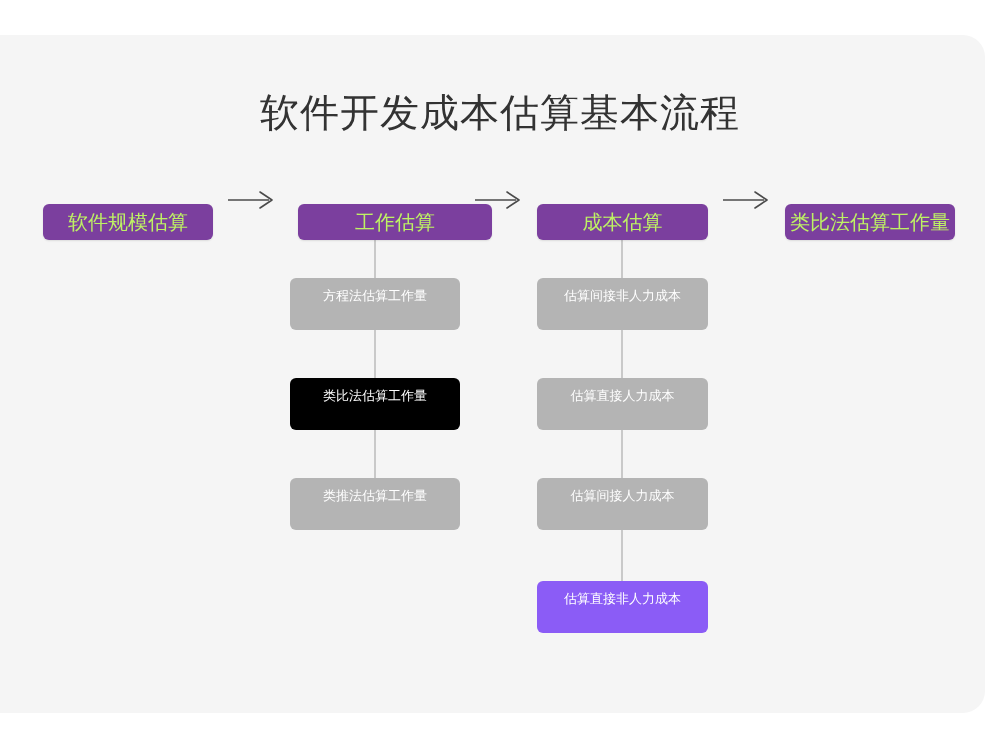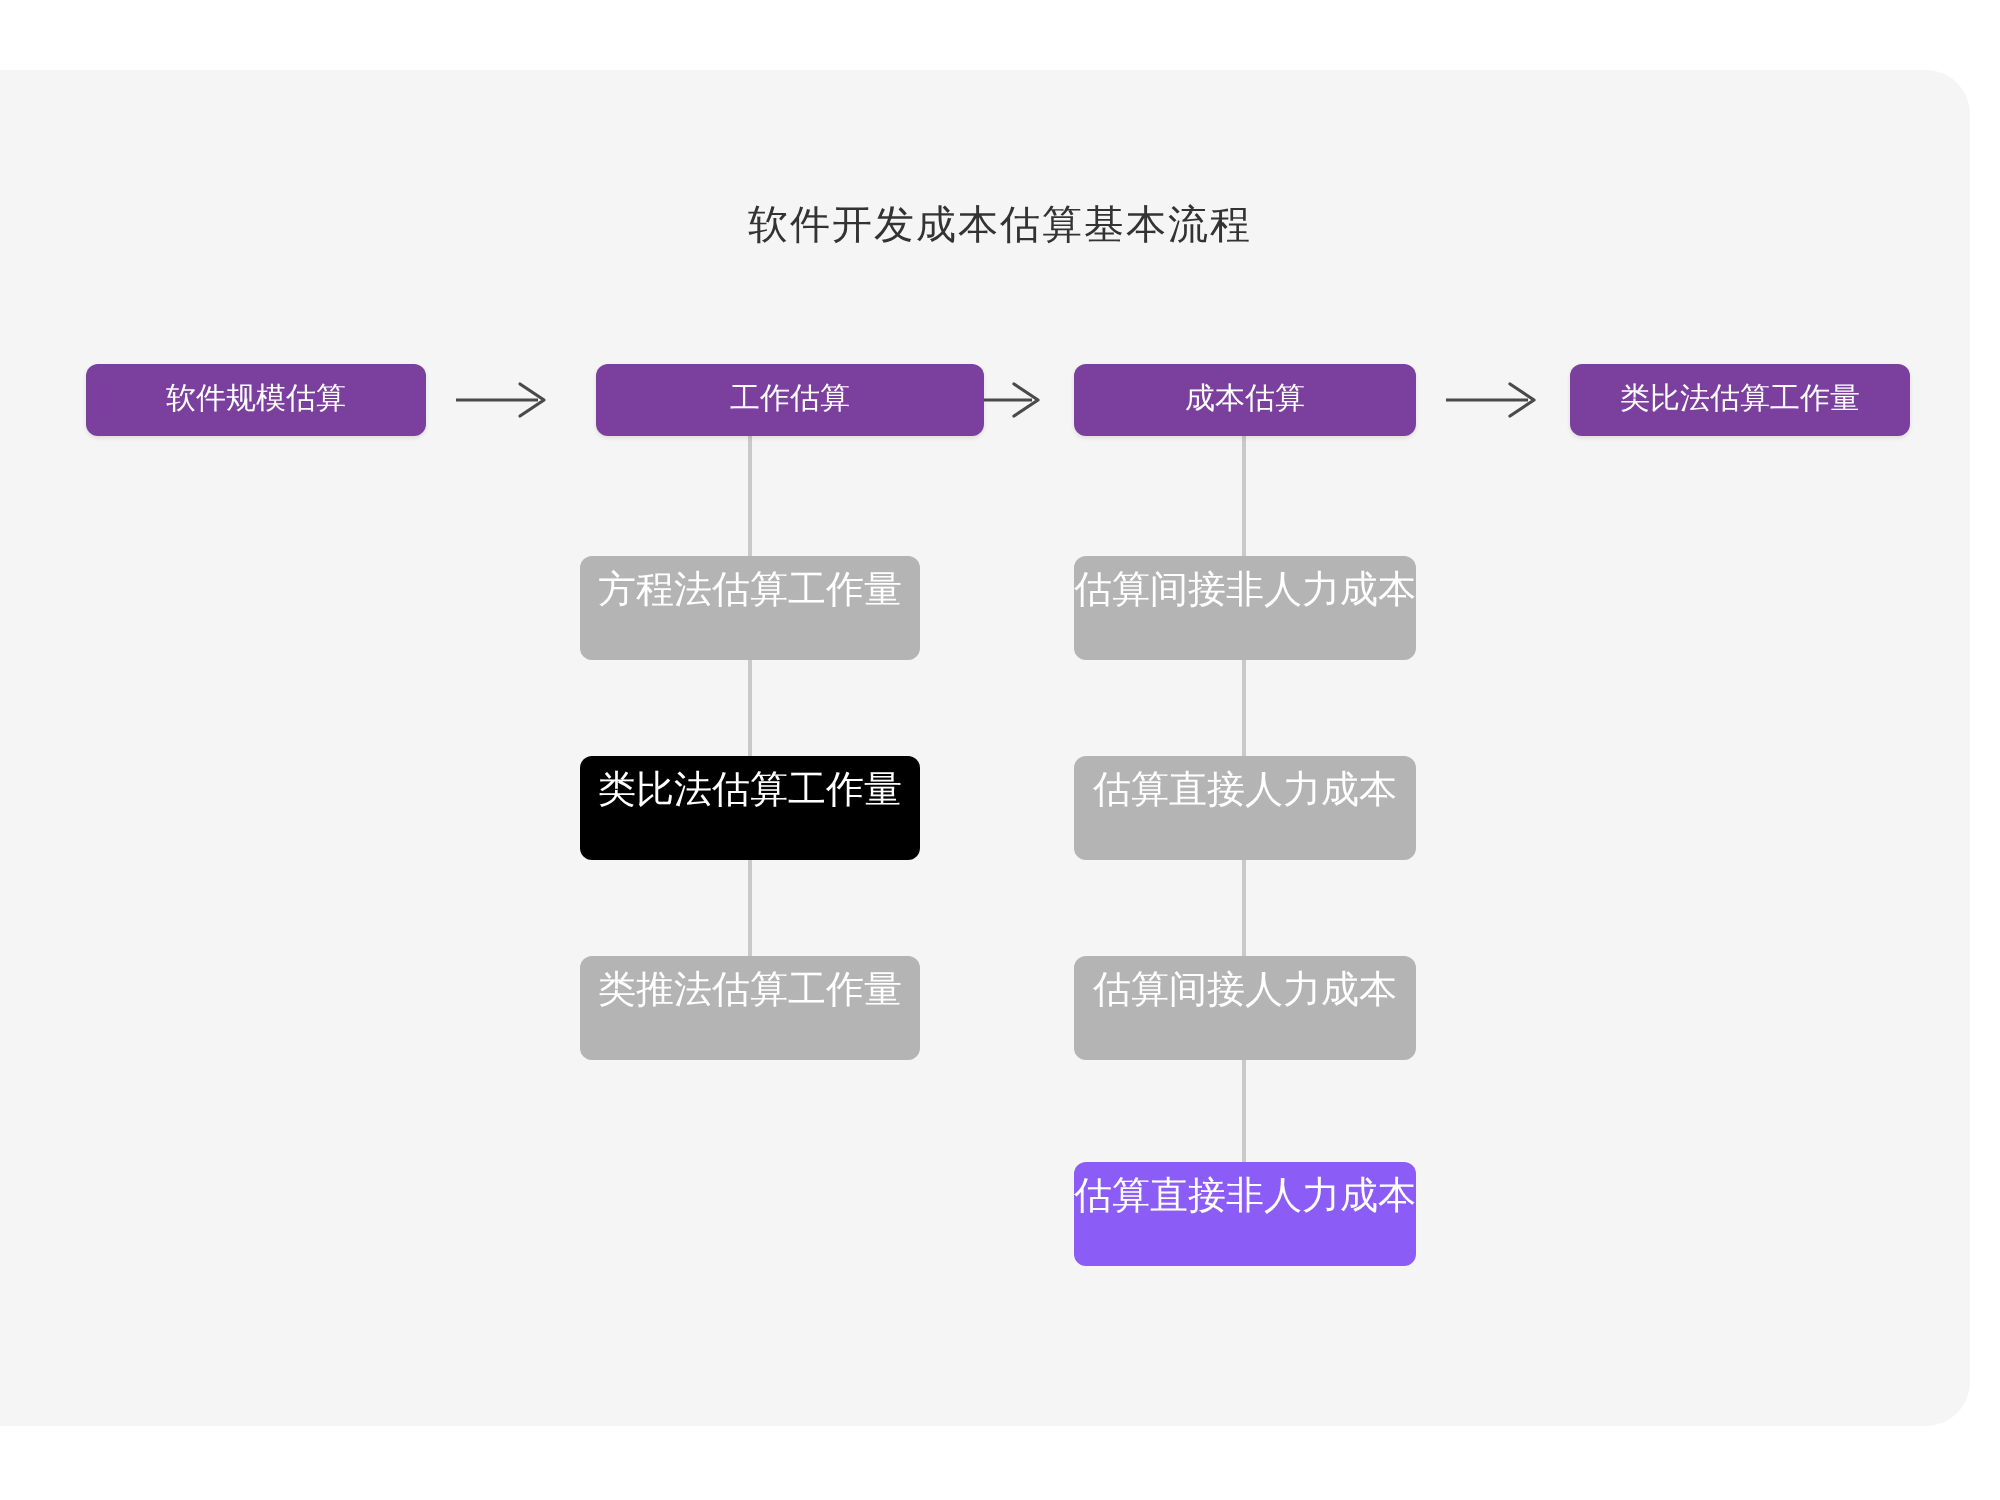--- a/index.html
+++ b/index.html
@@ -28,53 +28,54 @@
     background: #f5f5f5;
     border-radius: 22px;
   }
   
   #title {
     position: absolute;
     left: 0;
     top: 93px;
     width: 1000px;
     text-align: center;
-    font-size: 20px;
+    font-size: 39px;
     line-height: 40px;
     color: #333333;
     letter-spacing: 1px;
     white-space: nowrap;
   }
   
   .vline {
     position: absolute;
     width: 2px;
     background: #c9c9c9;
   }
   
   .stage-box {
     position: absolute;
     height: 36px;
     background: #7b3f9e;
     border-radius: 6px;
-    color: #ffffff;
-    font-size: 15px;
+    color: #bef264;
+    font-size: 20px;
     line-height: 36px;
     text-align: center;
     white-space: nowrap;
     box-shadow: 0 1px 2px rgba(0,0,0,0.10);
+    margin-top: 22px;
   }
   
   .sub-box {
     position: absolute;
     height: 52px;
     background: #b4b4b4;
     border-radius: 6px;
     color: #ffffff;
-    font-size: 19px;
+    font-size: 13px;
     line-height: 36px;
     text-align: center;
     white-space: nowrap;
   }
   
   .arrow {
     position: absolute;
     top: 183px;
     width: 60px;
     height: 34px;

